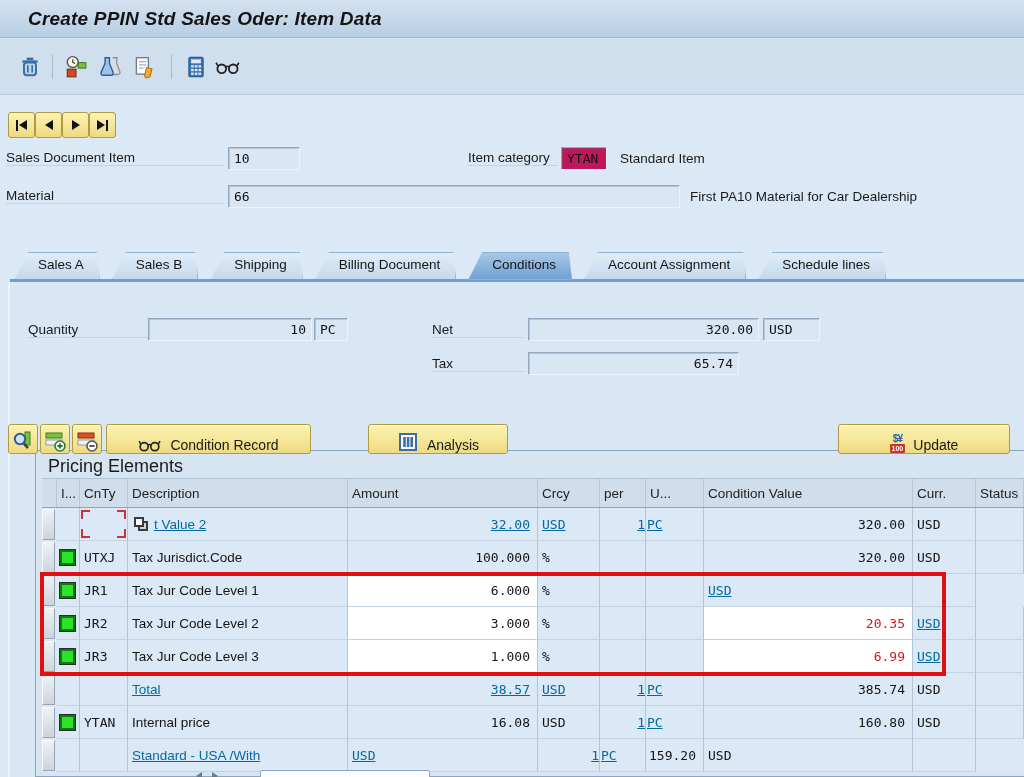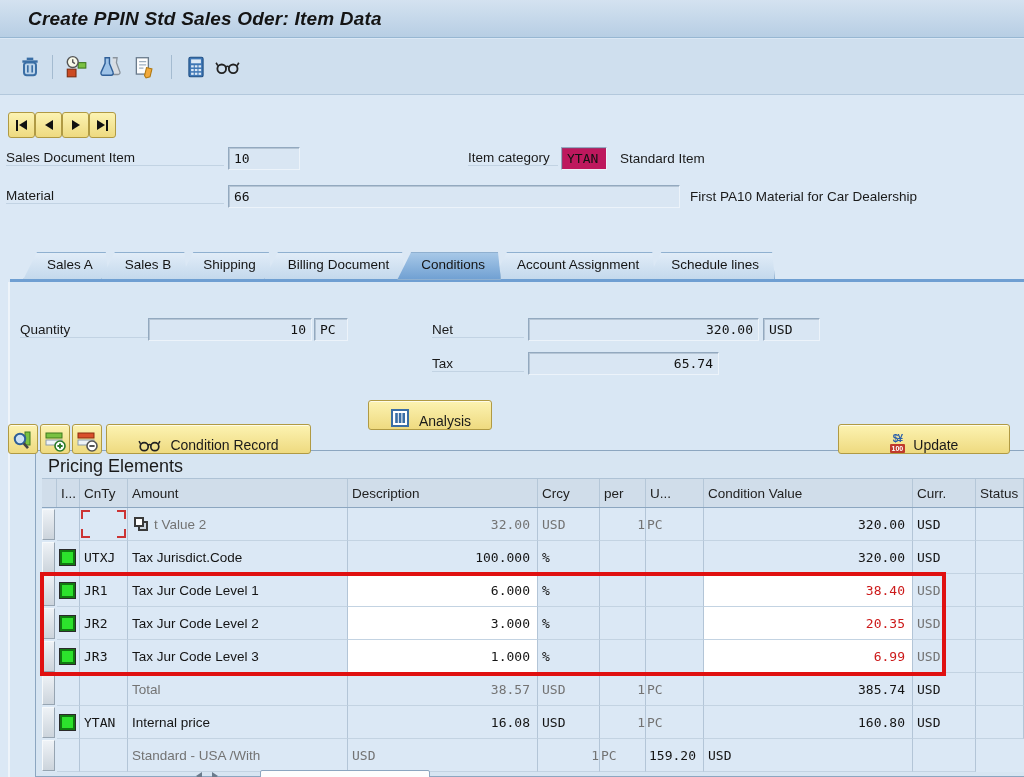--- a/index.html
+++ b/index.html
@@ -34,21 +34,21 @@
   .statictxt{position:absolute;font-size:13.5px;color:#1a1a1a;}
   .fld{position:absolute;box-sizing:border-box;background:#d9e6f3;border:1px solid #93a9bf;
     border-bottom-color:#ecf3fa;border-right-color:#ecf3fa;
     box-shadow:inset 1px 1px 0 rgba(90,110,135,.28);
     font-family:"DejaVu Sans Mono",monospace;font-size:13px;color:#111;
     padding:2px 5px;height:23px;outline:none;}
   .fld.white{background:#be185d;}
   .fld.r{text-align:right;}
 
   
-  .tabrow{left:23px;top:252px;height:28px;display:flex;}
+  .tabrow{left:14px;top:252px;height:28px;display:flex;gap:20px;}
   .tab{position:relative;margin-right:-8px;padding:5px 16px 0 24px;font-size:13.5px;
     background:linear-gradient(#e2edf8,#c3d8ec);
     clip-path:polygon(14px 0,calc(100% - 3px) 0,100% 100%,0 100%);
     box-shadow:inset 0 0 0 1px #8fb0d0;white-space:nowrap;height:28px;box-sizing:border-box;}
   .tab.active{background:linear-gradient(#a9c9e8,#6f9fd2);z-index:5;}
   .tabline{left:10px;top:279px;width:1014px;height:3px;background:#6f9fd2;}
   .tabpanel{left:8px;top:282px;width:1016px;height:495px;background:#d9e7f4;
     border-left:2px solid #eef4fa;}
 
   
@@ -67,21 +67,21 @@
   .phead .hc{display:flex;align-items:center;padding:0 0 0 4px;border-right:1px solid #b5c7d8;
     overflow:hidden;white-space:nowrap;color:#222;}
   .prow{height:33px;background:#dbe8f5;}
   .c{display:flex;align-items:center;border-right:1px solid #b3c5d7;border-bottom:1px solid #c3d3e2;
     overflow:hidden;white-space:nowrap;padding:0 4px;box-sizing:border-box;}
   .c.mono{font-family:"DejaVu Sans Mono",monospace;font-size:13px;}
   .c.r{justify-content:flex-end;padding-right:7px;}
   .c.nopadl{padding-left:1px;}
   .c.nopadr{padding-right:0;}
   .c.whitebg{background:#fff;}
-  .blue{color:#737373;}
+  .blue{color:#0369a1;text-decoration:underline;}
   .red{color:#cc1a1a;}
   .sel-btn{background:linear-gradient(#eef2f6,#ccd4dc);border:1px solid;
     border-color:#f6f9fb #96a4b1 #96a4b1 #f6f9fb;margin:1px 2px 1px 0;}
   .gsq{width:15px;height:15px;background:#2ce22c;border:2px solid #117a11;
     box-shadow:0 0 0 1px #2a2a2a;box-sizing:border-box;margin-left:2px;}
   .cursorbox{position:relative;}
   .cursorbox:after{content:"";position:absolute;inset:2px 1px;
     background:
      linear-gradient(#cc3333,#cc3333) left top/9px 2px no-repeat,
      linear-gradient(#cc3333,#cc3333) left top/2px 9px no-repeat,
@@ -198,30 +198,30 @@
     <div class="tab">Sales B</div>
     <div class="tab">Shipping</div>
     <div class="tab">Billing Document</div>
     <div class="tab active">Conditions</div>
     <div class="tab">Account Assignment</div>
     <div class="tab">Schedule lines</div>
   </div>
 <div class="abs tabline"></div>
 <div class="abs tabpanel"></div>
 
-<div class="lbl" style="left:20px;top:322px;width:130px;z-index:2">Quantity</div>
+<div class="lbl" style="left:28px;top:322px;width:130px;z-index:2">Quantity</div>
 <input class="fld r abs" style="left: 148px; top: 318px; width: 164px; z-index: 2;" readonly="" value="10">
 <input class="fld abs" style="left: 314px; top: 318px; width: 34px; z-index: 2;" readonly="" value="PC">
 
 <div class="lbl" style="left:432px;top:322px;width:92px;z-index:2">Net</div>
 <input class="fld r abs" style="left: 528px; top: 318px; width: 231px; z-index: 2;" readonly="" value="320.00">
 <input class="fld abs" style="left: 763px; top: 318px; width: 57px; z-index: 2;" readonly="" value="USD">
 
 <div class="lbl" style="left:432px;top:356px;width:92px;z-index:2">Tax</div>
-<input class="fld r abs" style="left: 528px; top: 352px; width: 191px; z-index: 2;" readonly="" value="65.74">
+<input class="fld r abs" style="left: 528px; top: 352px; width: 211px; z-index: 2;" readonly="" value="65.74">
 
 <div class="abs ybtn sbtn" style="left:8px;top:416px;z-index:2">
   <svg width="24" height="24" viewBox="0 0 24 24">
     <rect x="14" y="3" width="5" height="13" fill="#7ac142" stroke="#3f7a1f"></rect>
     <circle cx="9" cy="10" r="5.2" fill="#cfe3f4" stroke="#2f5f98" stroke-width="2"></circle>
     <path d="M12.7 14.3l4.3 4.8" stroke="#444" stroke-width="2.6"></path>
   </svg>
 </div>
 <div class="abs ybtn sbtn" style="left:40px;top:416px;z-index:2">
   <svg width="24" height="24" viewBox="0 0 24 24">
@@ -241,21 +241,21 @@
 </div>
 <div class="abs ybtn" style="left:106px;top:416px;width:205px;height:30px;z-index:2">
   <svg width="24" height="15" viewBox="0 0 24 14">
     <circle cx="6.2" cy="8.2" r="4" fill="none" stroke="#222" stroke-width="1.7"></circle>
     <circle cx="16.8" cy="8.2" r="4" fill="none" stroke="#222" stroke-width="1.7"></circle>
     <path d="M10 6.8q1.5-1.8 3 0" fill="none" stroke="#222" stroke-width="1.5"></path>
     <path d="M2.6 5.3L1 2.6 M20.4 5.3L22 2.6" stroke="#222" stroke-width="1.5"></path>
   </svg>
   <span>Condition Record</span>
 </div>
-<div class="abs ybtn" style="left:368px;top:392px;width:124px;height:30px;z-index:2">
+<div class="abs ybtn" style="left:368px;top:416px;width:140px;height:30px;z-index:2">
   <svg width="22" height="22" viewBox="0 0 22 22">
     <rect x="3" y="3" width="16" height="16" fill="#fff" stroke="#3a6ea5" stroke-width="2"></rect>
     <rect x="6.2" y="6" width="2.6" height="10" fill="#3a6ea5"></rect>
     <rect x="9.8" y="6" width="2.6" height="10" fill="#3a6ea5"></rect>
     <rect x="13.4" y="6" width="2.6" height="10" fill="#3a6ea5"></rect>
   </svg>
   <span>Analysis</span>
 </div>
 <div class="abs ybtn" style="left:838px;top:416px;width:172px;height:30px;z-index:2">
   <span class="upd-ico">
@@ -267,22 +267,22 @@
 
 <div class="abs gbox">
   <div class="gbox-title">Pricing Elements</div>
 </div>
 
 <div class="ptable">
   <div class="phead" id="phead">
       <div class="hc"></div>
       <div class="hc">I...</div>
       <div class="hc">CnTy</div>
+      <div class="hc">Description</div>
       <div class="hc">Amount</div>
-      <div class="hc">Description</div>
       <div class="hc">Crcy</div>
       <div class="hc">per</div>
       <div class="hc">U...</div>
       <div class="hc">Condition Value</div>
       <div class="hc">Curr.</div>
       <div class="hc">Status</div>
     </div>
   <div id="pbody">
       <div class="prow">
         <div class="sel-btn"></div>
@@ -319,21 +319,20 @@
         <div class="sel-btn"></div>
         <div class="c nopadl">
           <span class="gsq"></span>
         </div>
         <div class="c mono">JR1</div>
         <div class="c">Tax Jur Code Level 1</div>
         <div class="c mono r whitebg">6.000</div>
         <div class="c mono">%</div>
         <div class="c mono r nopadr blue"></div>
         <div class="c mono nopadl blue"></div>
-        <div class="c mono r red whitebg">38.40</div>
         <div class="c mono blue">USD</div>
         <div class="c"></div>
       </div>
       <div class="prow">
         <div class="sel-btn"></div>
         <div class="c nopadl">
           <span class="gsq"></span>
         </div>
         <div class="c mono">JR2</div>
         <div class="c">Tax Jur Code Level 2</div>

